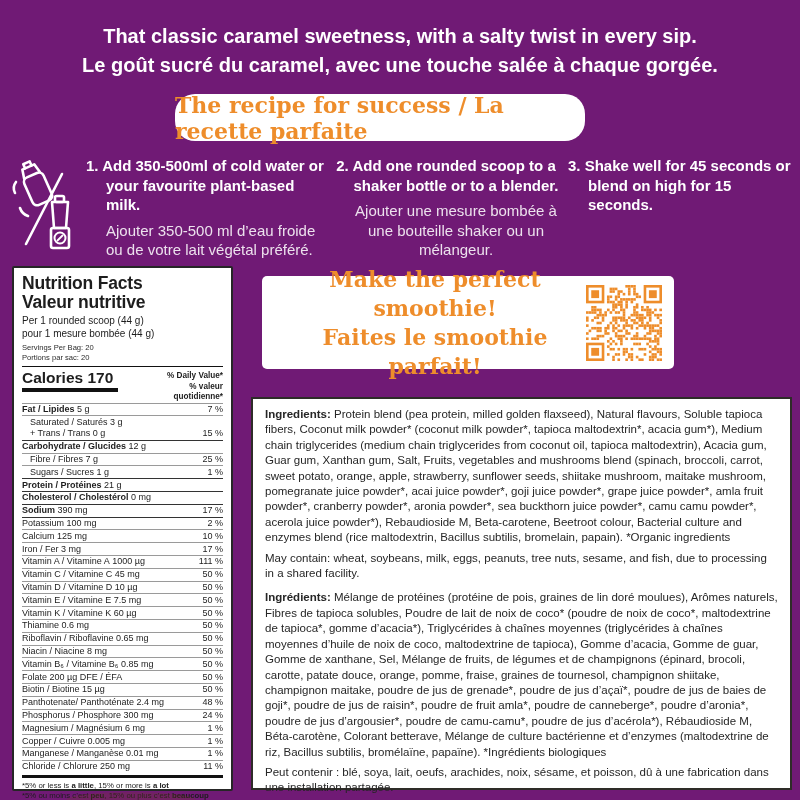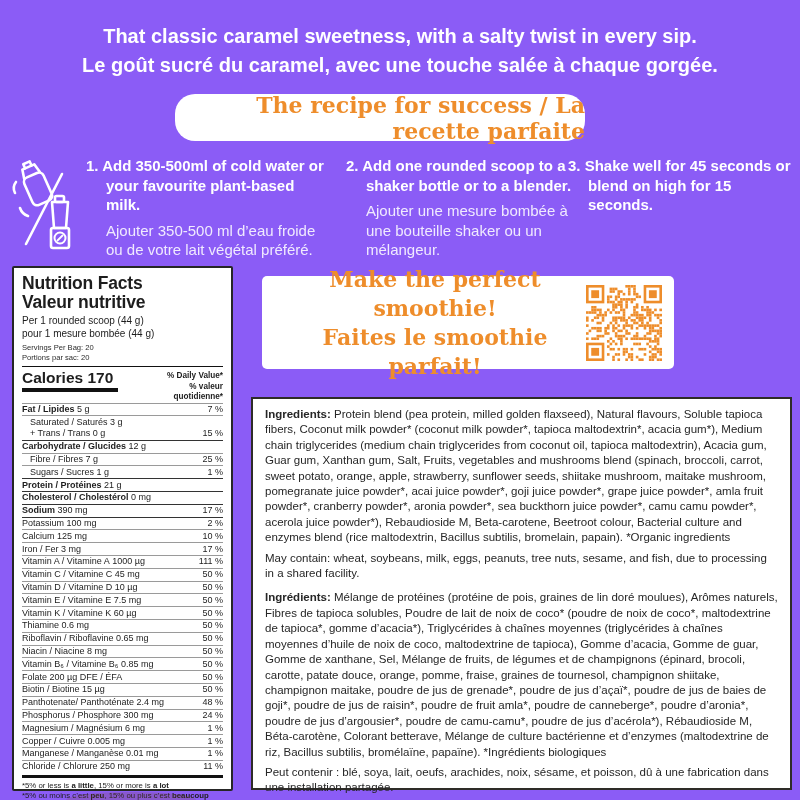--- a/index.html
+++ b/index.html
@@ -1,37 +1,37 @@
 <!DOCTYPE html>
 <html><head>
 <meta charset="utf-8">
 <style>
   html,body{margin:0;padding:0;}
   body{width:800px;height:800px;font-family:"Liberation Sans","DejaVu Sans",sans-serif;}
-  .canvas{position:relative;width:800px;height:800px;background:#8b5cf6;overflow:hidden;}
+  .canvas{position:relative;width:800px;height:800px;background:#701a75;overflow:hidden;}
 
   
   .tagline{position:absolute;top:22px;left:0;width:800px;text-align:center;color:#fff;
            font-weight:700;font-size:20px;line-height:29px;}
 
   
   .recipe-banner{position:absolute;left:175px;top:94px;width:410px;height:47px;background:#fff;
-           border-radius:20px;display:flex;align-items:center;justify-content:center;text-align:right;}
+           border-radius:20px;display:flex;align-items:center;justify-content:center;}
   .recipe-banner span{font-family:"DejaVu Serif","Liberation Serif",serif;font-weight:700;
            font-size:22px;color:#EE8D2B;}
 
   
   .shaker-icon{position:absolute;left:4px;top:152px;}
   .step{position:absolute;top:156px;color:#fff;font-size:15px;line-height:19.5px;}
   .step p{margin:0;}
   .step p.en{font-weight:700;padding-left:20px;text-indent:-20px;}
   .step p.en .num{font-weight:700;}
   .step p.fr{font-weight:400;color:rgba(255,255,255,.87);padding-left:20px;margin-top:6px;}
   .step1{left:86px;width:242px;}
-  .step2{left:346px;width:232px;}
+  .step2{left:330px;width:232px;text-align:center;}
   .step3{left:568px;width:232px;}
 
   
   .nfp{position:absolute;left:12px;top:266px;width:221px;height:525px;background:#fff;
        border:2px solid #262626;border-radius:2px;box-sizing:border-box;padding:6px 8px;color:#1d1d1d;}
   .nfp h1{margin:0;font-size:17.5px;line-height:18.5px;font-weight:700;letter-spacing:-.2px;}
   .nfp .serv{margin:0;font-size:10px;line-height:12.5px;}
   .nfp .serv.first{margin-top:4px;}
   .nfp .servsmall{margin:0;font-size:7.6px;line-height:9.5px;color:#2b2b2b;}
   .nfp .servsmall.first{margin-top:3px;}

